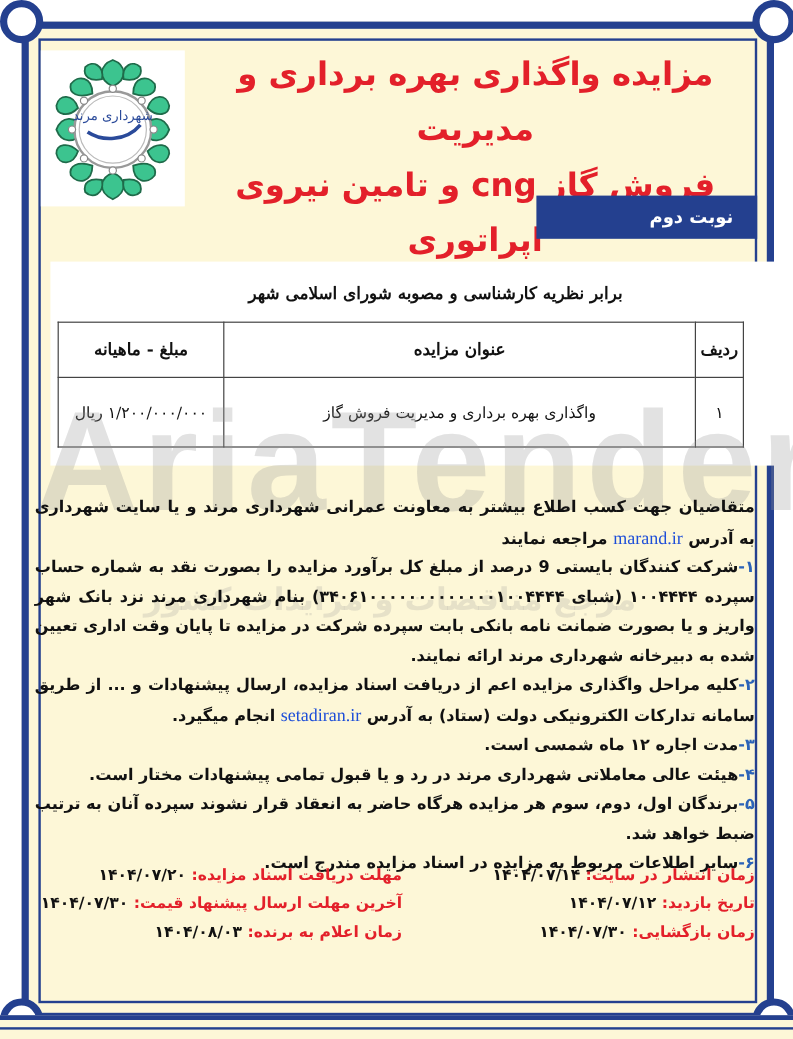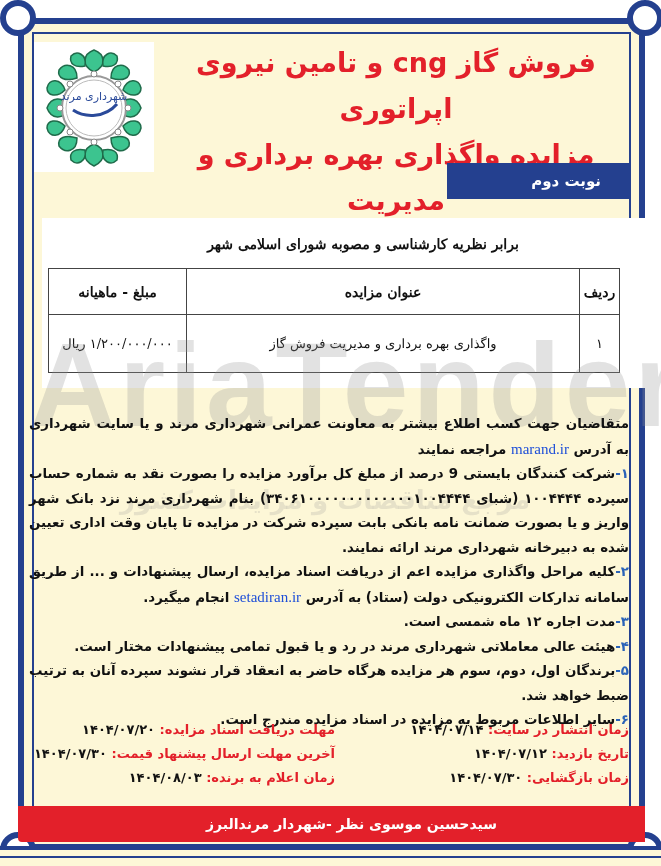--- a/index.html
+++ b/index.html
@@ -35,21 +35,21 @@
       position: absolute; right: 30px; top: 40px; width: 470px;
       direction: rtl; text-align: center;
       color: #e3202a; font-weight: bold; font-size: 27px; line-height: 46px;
       font-family: "DejaVu Sans", sans-serif;
     }
     .title .t3 { display: block; padding-right: 150px; }
 
     .round-badge {
       position: absolute; right: 30px; top: 163px; width: 184px; height: 36px;
       background: #24408f; color: #ffffff; direction: rtl;
-      font-weight: bold; font-size: 15px; line-height: 36px; padding-right: 30px;
+      font-weight: bold; font-size: 15px; line-height: 36px; padding-right: 20px;
     }
 
     .table-box {
       position: absolute; left: 42px; top: 218px; width: 642px; height: 170px;
       background: #ffffff;
     }
     .table-caption {
       position: absolute; top: 18px; left: 0; right: 0; text-align: center; direction: rtl;
       font-size: 14px; font-weight: bold; color: #111; font-family: "DejaVu Serif", serif;
     }
@@ -159,22 +159,22 @@
         <circle cx="83" cy="40" r="3"></circle>
       <circle cx="35" cy="88" r="3"></circle>
         <circle cx="83" cy="88" r="3"></circle>
     </g>
     <path d="M38 66 C50 74 70 74 82 60" fill="none" stroke="#2a4a9a" stroke-width="3"></path>
     <text x="59" y="56" text-anchor="middle" font-size="11" fill="#2a4a9a" font-family="DejaVu Sans, sans-serif">شهرداری مرند</text>
   </svg>
 </div>
 
 <div class="title">
+  <span style="display:block">مزایده واگذاری بهره برداری و مدیریت</span>
   <span style="display:block">فروش گاز cng و تامین نیروی اپراتوری</span>
-  <span style="display:block">مزایده واگذاری بهره برداری و مدیریت</span>
   <span class="t3">جایگاه</span>
 </div>
 
 <div class="round-badge">نوبت دوم</div>
 
 <div class="table-box">
   <div class="table-caption">برابر نظریه کارشناسی و مصوبه شورای اسلامی شهر</div>
   <table class="auction">
     <thead>
       <tr>
@@ -247,15 +247,14 @@
       <span>۱۴۰۴/۰۷/۳۰</span>
     </div>
     <div class="date-cell left">
       <span class="date-label">زمان اعلام به برنده:</span>
       <span>۱۴۰۴/۰۸/۰۳</span>
     </div>
   </div>
 </div>
 
 <div class="footer">
-  <div class="sign-block">سیدحسین موسوی نظر -شهردار مرندالبرز</div>
 </div>
 <div class="bottom-lines"></div>
 
 </body></html>

